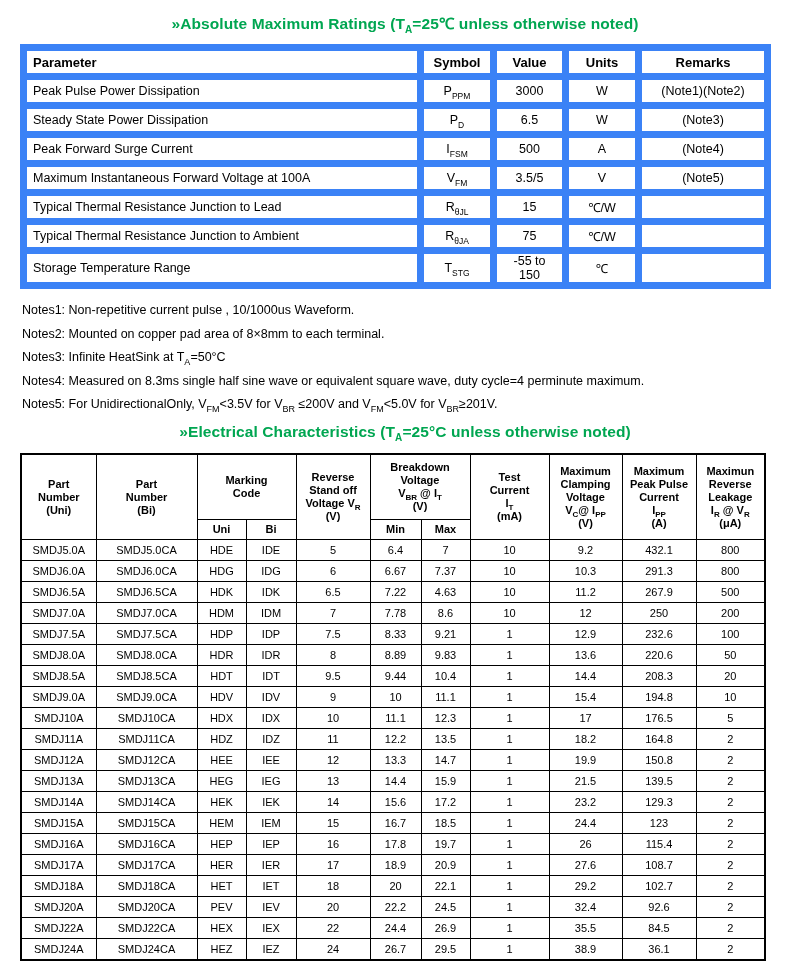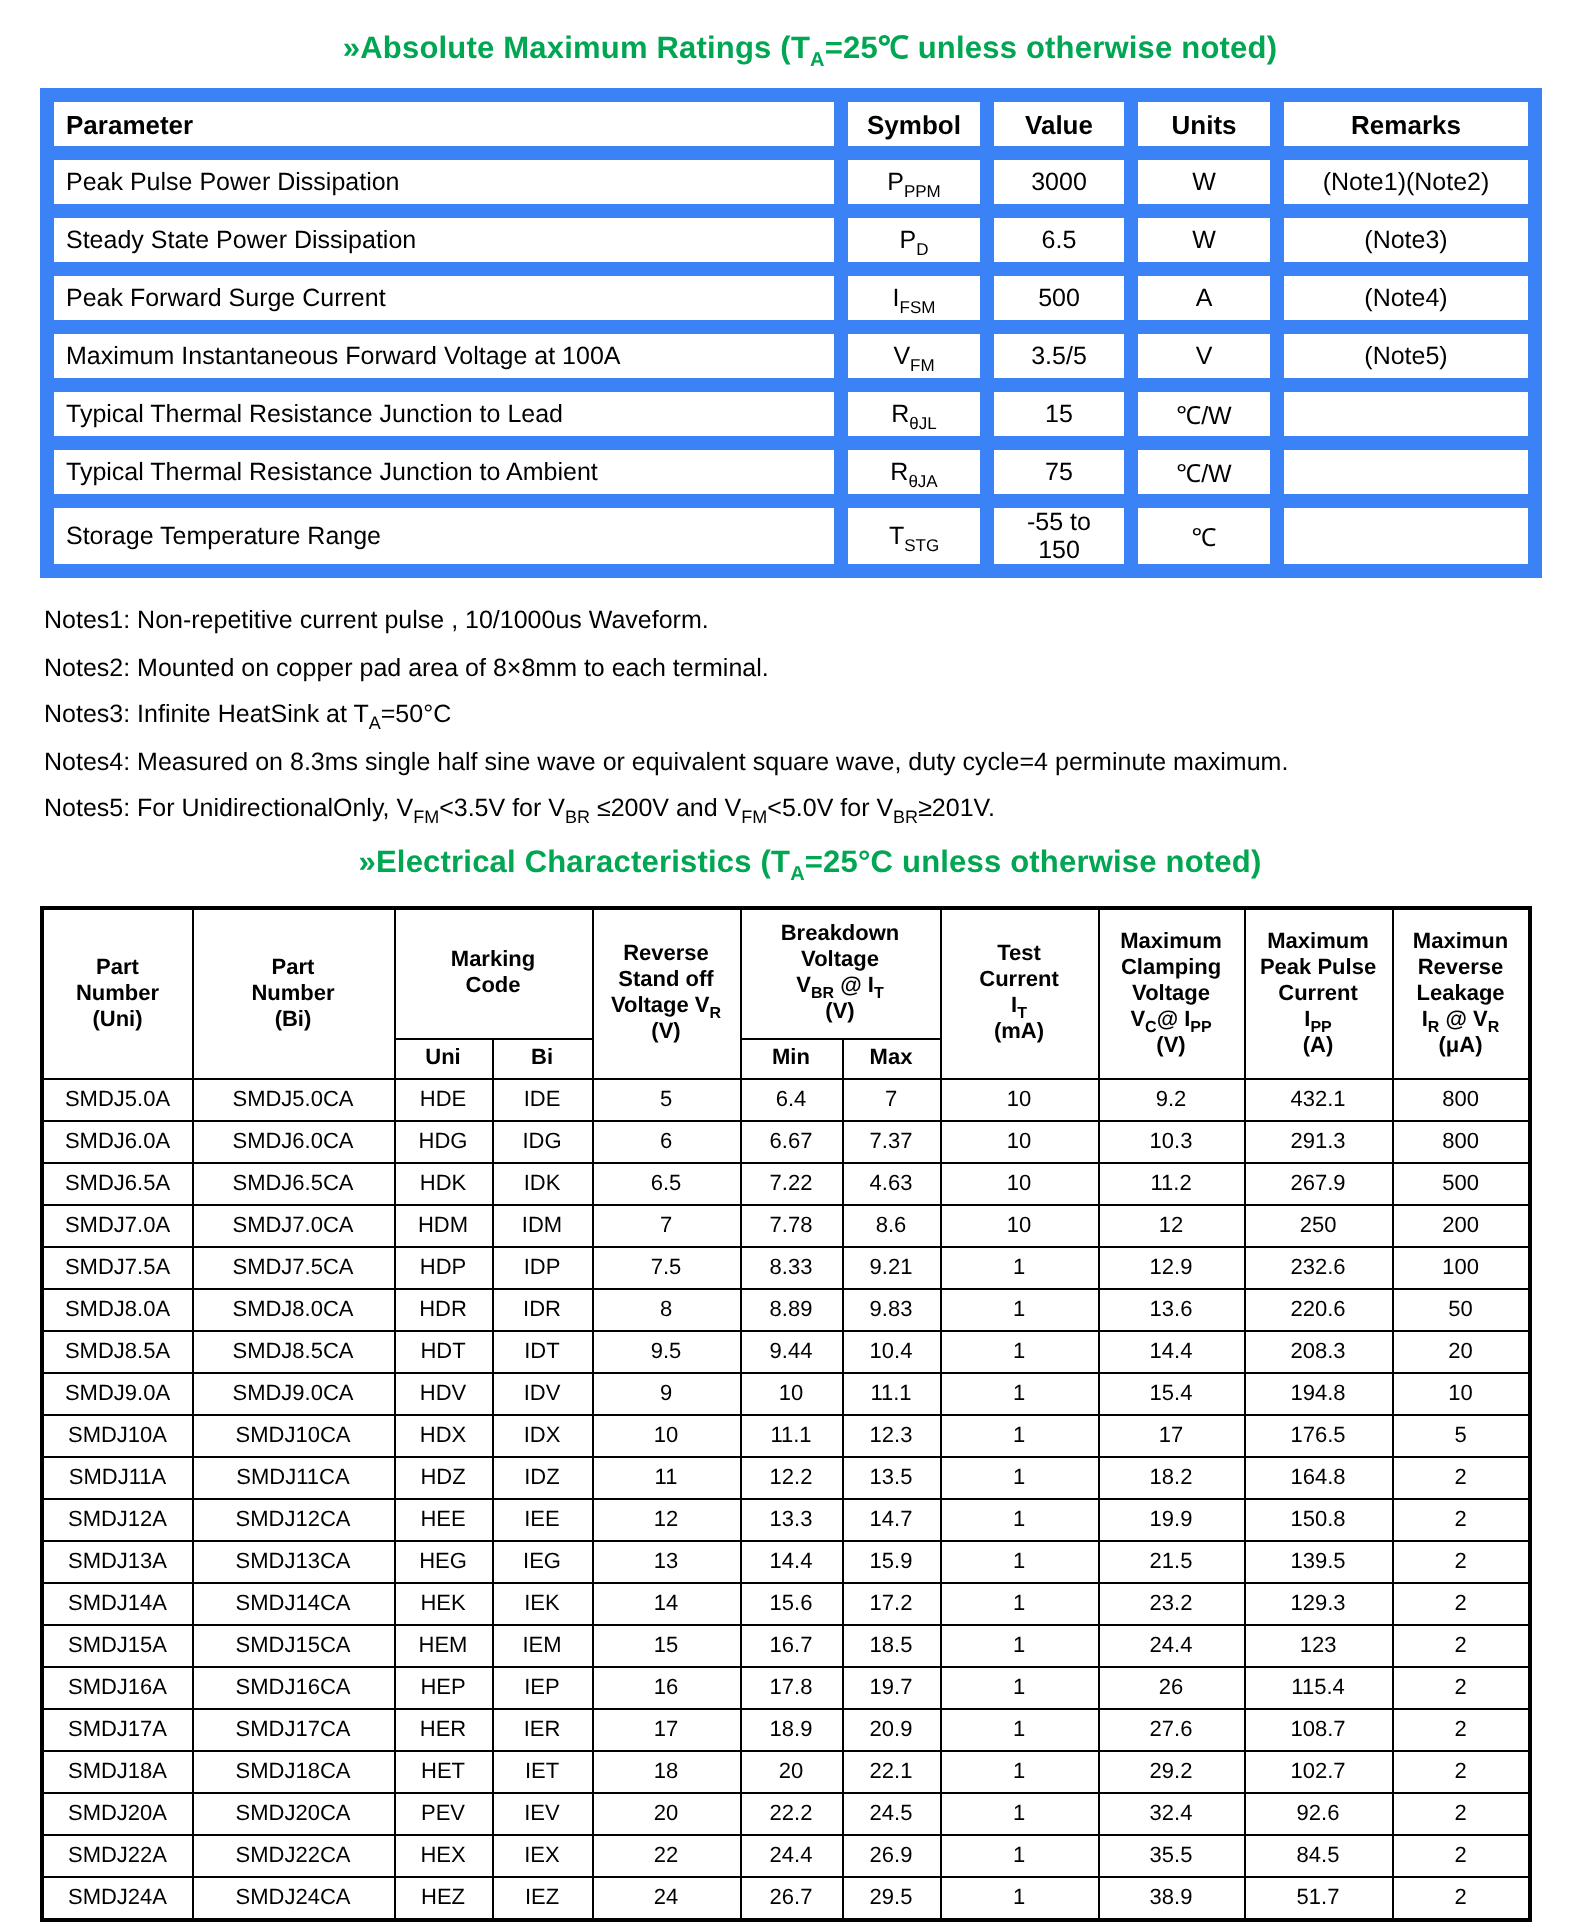--- a/index.html
+++ b/index.html
@@ -463,19 +463,19 @@
         <tr>
           <td>SMDJ24A</td>
           <td>SMDJ24CA</td>
           <td>HEZ</td>
           <td>IEZ</td>
           <td>24</td>
           <td>26.7</td>
           <td>29.5</td>
           <td>1</td>
           <td>38.9</td>
-          <td>51.7</td>
+          <td>36.1</td>
           <td>2</td>
         </tr>
       </tbody>
   </table>
 
 </div>
 
 </body></html>

